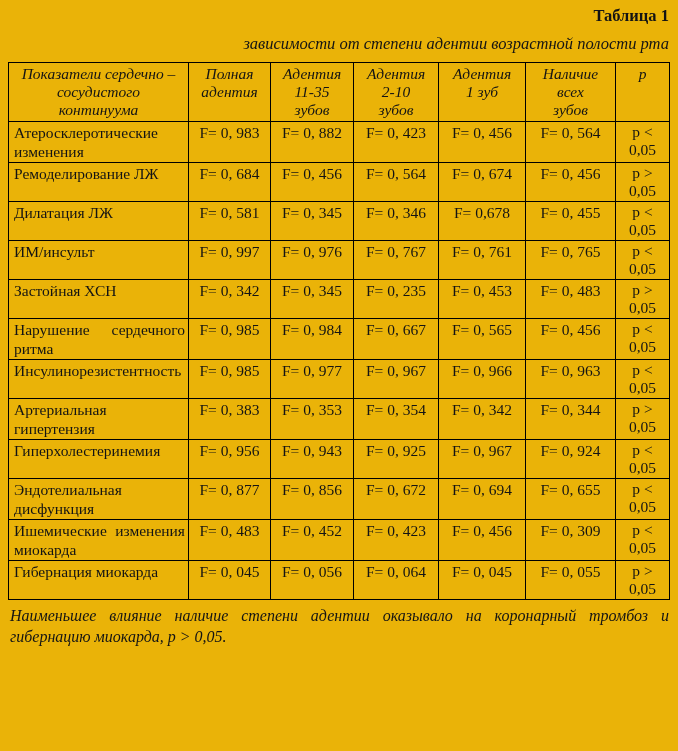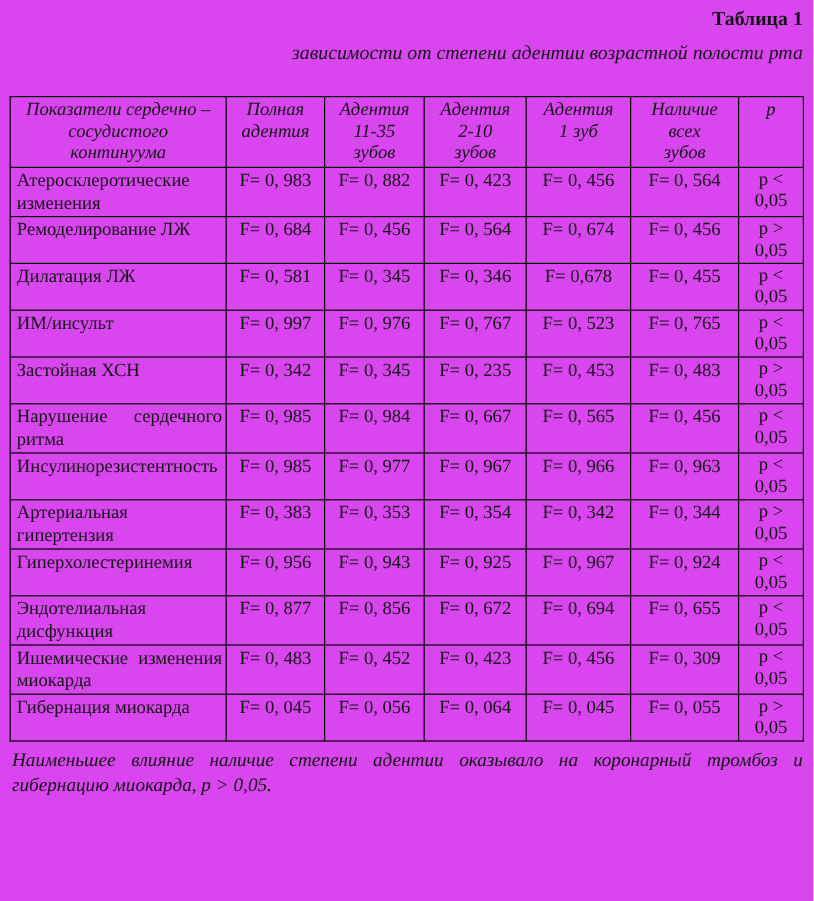--- a/index.html
+++ b/index.html
@@ -1,18 +1,18 @@
 <!DOCTYPE html>
 <html><head>
 <meta charset="utf-8">
 <style>
   html, body { margin: 0; padding: 0; background: #ffffff; }
   .page {
     width: 678px; height: 751px;
-    background: #d946ef;
+    background: #eab308;
     color: #141414;
     font-family: "Liberation Serif", serif;
     overflow: hidden;
     position: relative;
   }
   .table-label {
     text-align: right;
     font-weight: 700;
     font-size: 16.5px;
     line-height: 20px;
@@ -23,21 +23,21 @@
     font-size: 16.5px;
     line-height: 19px;
     padding-right: 9px;
   }
   .caption-1 { margin-top: 8px; }
   .caption-2 { margin-top: 8px; font-style: italic; }
   table.factor-table {
     border-collapse: collapse;
     table-layout: fixed;
     width: 661px;
-    margin: 27px 0 0 8px;
+    margin: 9px 0 0 8px;
   }
   .factor-table th, .factor-table td {
     border: 1.5px solid #000000;
     box-sizing: border-box;
     vertical-align: top;
     font-size: 15.5px;
   }
   .factor-table th {
     font-style: italic;
     font-weight: 400;
@@ -143,21 +143,21 @@
     <td class="val">F= 0, 455</td>
     <td class="p-cell">p &lt;
 0,05</td>
   </tr>
 
   <tr>
     <td class="label-cell">ИМ/инсульт</td>
     <td class="val">F= 0, 997</td>
     <td class="val">F= 0, 976</td>
     <td class="val">F= 0, 767</td>
-    <td class="val">F= 0, 523</td>
+    <td class="val">F= 0, 761</td>
     <td class="val">F= 0, 765</td>
     <td class="p-cell">p &lt;
 0,05</td>
   </tr>
 
   <tr>
     <td class="label-cell">Застойная ХСН</td>
     <td class="val">F= 0, 342</td>
     <td class="val">F= 0, 345</td>
     <td class="val">F= 0, 235</td>

